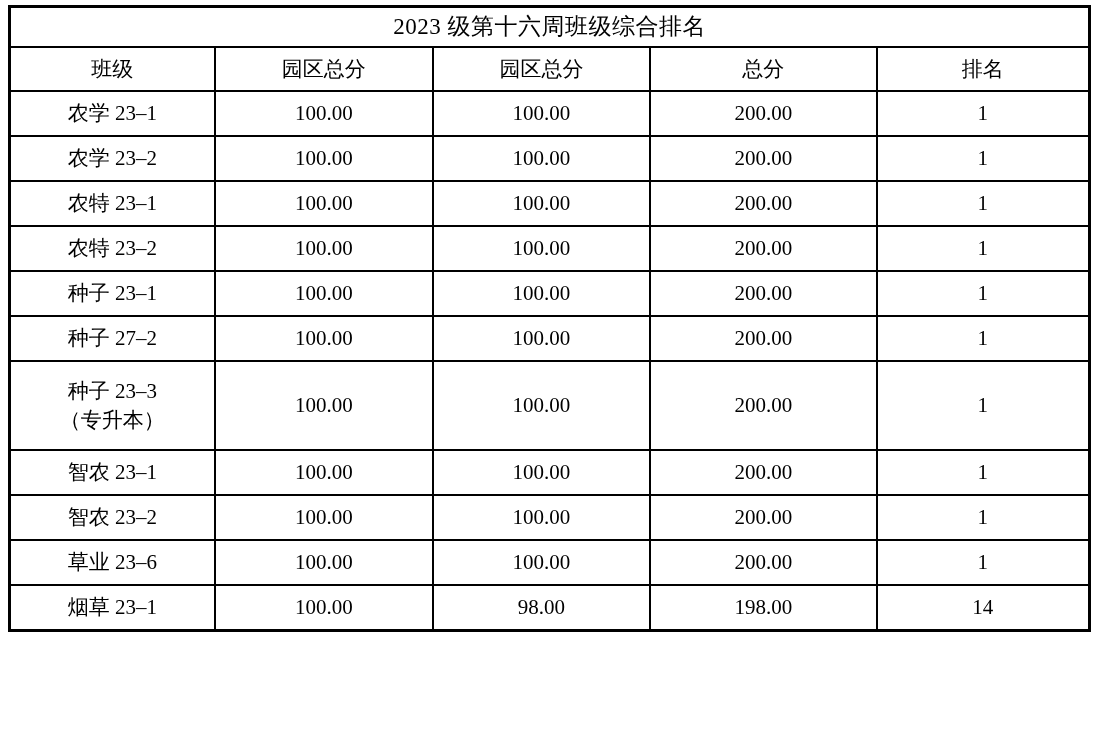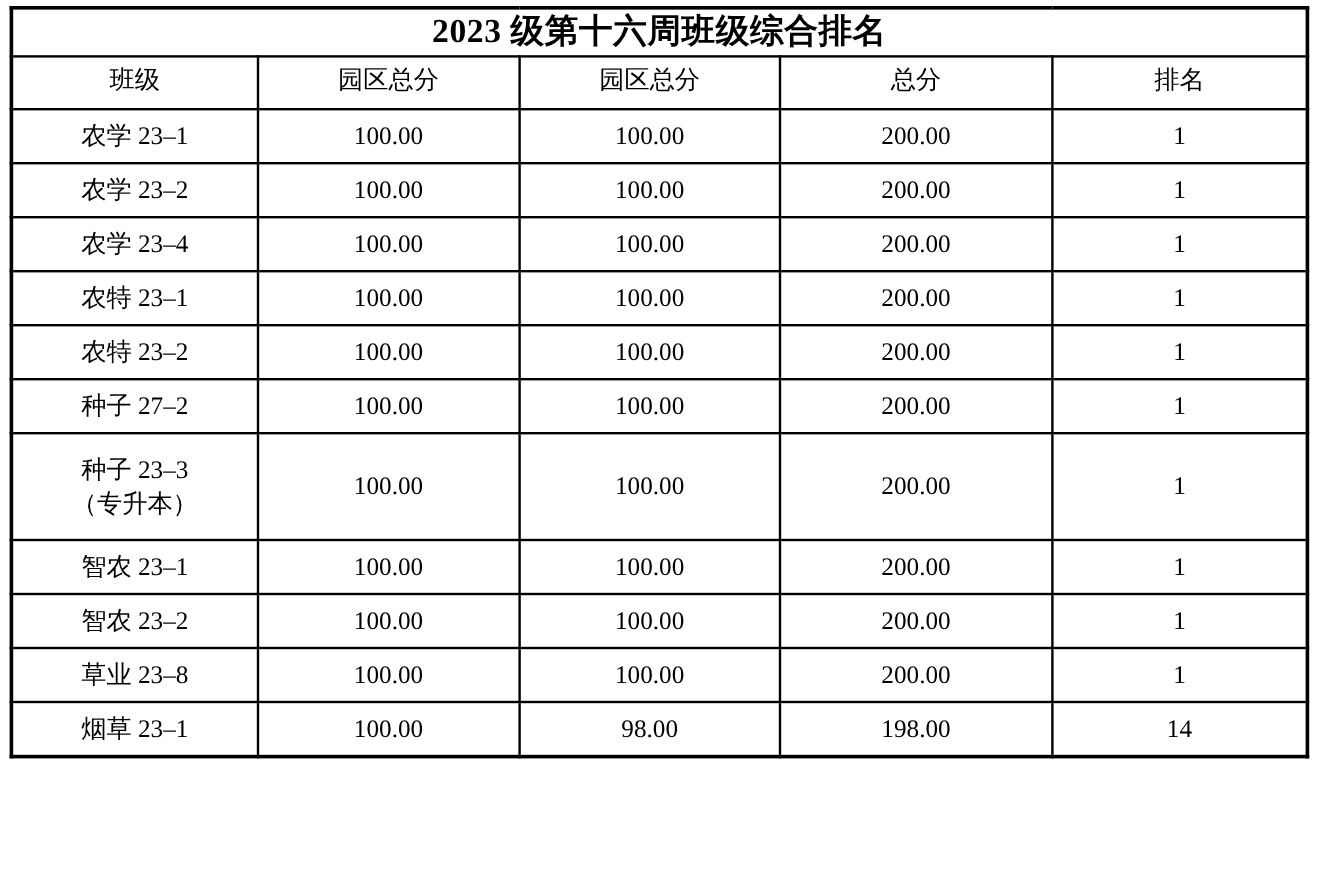--- a/index.html
+++ b/index.html
@@ -26,27 +26,26 @@
     border: 2px solid #000000;
     text-align: center;
     vertical-align: middle;
     padding: 0;
     font-size: 21px;
     font-weight: normal;
     line-height: 1.35;
   }
   tr.title-row th {
     height: 38px;
-    font-size: 28px;
-    font-weight: bold;
+    font-size: 23px;
+    font-weight: normal;
     letter-spacing: 0.5px;
   }
   tr.header-row th {
     height: 42px;
-    font-family: Liberation Mono, monospace;
   }
   tr.data-row td {
     height: 43px;
   }
   tr.data-row.tall td {
     height: 87px;
   }
   td.cell-class {
     white-space: pre-line;
   }
@@ -88,35 +87,35 @@
       <td>1</td>
     </tr>
     <tr class="data-row">
       <td class="cell-class">农学 23–2</td>
       <td>100.00</td>
       <td>100.00</td>
       <td>200.00</td>
       <td>1</td>
     </tr>
     <tr class="data-row">
-      <td class="cell-class">农学 23–4</td>
-      <td>100.00</td>
-      <td>100.00</td>
-      <td>200.00</td>
-      <td>1</td>
-    </tr>
-    <tr class="data-row">
       <td class="cell-class">农特 23–1</td>
       <td>100.00</td>
       <td>100.00</td>
       <td>200.00</td>
       <td>1</td>
     </tr>
     <tr class="data-row">
       <td class="cell-class">农特 23–2</td>
+      <td>100.00</td>
+      <td>100.00</td>
+      <td>200.00</td>
+      <td>1</td>
+    </tr>
+    <tr class="data-row">
+      <td class="cell-class">种子 23–1</td>
       <td>100.00</td>
       <td>100.00</td>
       <td>200.00</td>
       <td>1</td>
     </tr>
     <tr class="data-row">
       <td class="cell-class">种子 27–2</td>
       <td>100.00</td>
       <td>100.00</td>
       <td>200.00</td>
@@ -138,21 +137,21 @@
       <td>1</td>
     </tr>
     <tr class="data-row">
       <td class="cell-class">智农 23–2</td>
       <td>100.00</td>
       <td>100.00</td>
       <td>200.00</td>
       <td>1</td>
     </tr>
     <tr class="data-row">
-      <td class="cell-class">草业 23–8</td>
+      <td class="cell-class">草业 23–6</td>
       <td>100.00</td>
       <td>100.00</td>
       <td>200.00</td>
       <td>1</td>
     </tr>
     <tr class="data-row">
       <td class="cell-class">烟草 23–1</td>
       <td>100.00</td>
       <td>98.00</td>
       <td>198.00</td>

